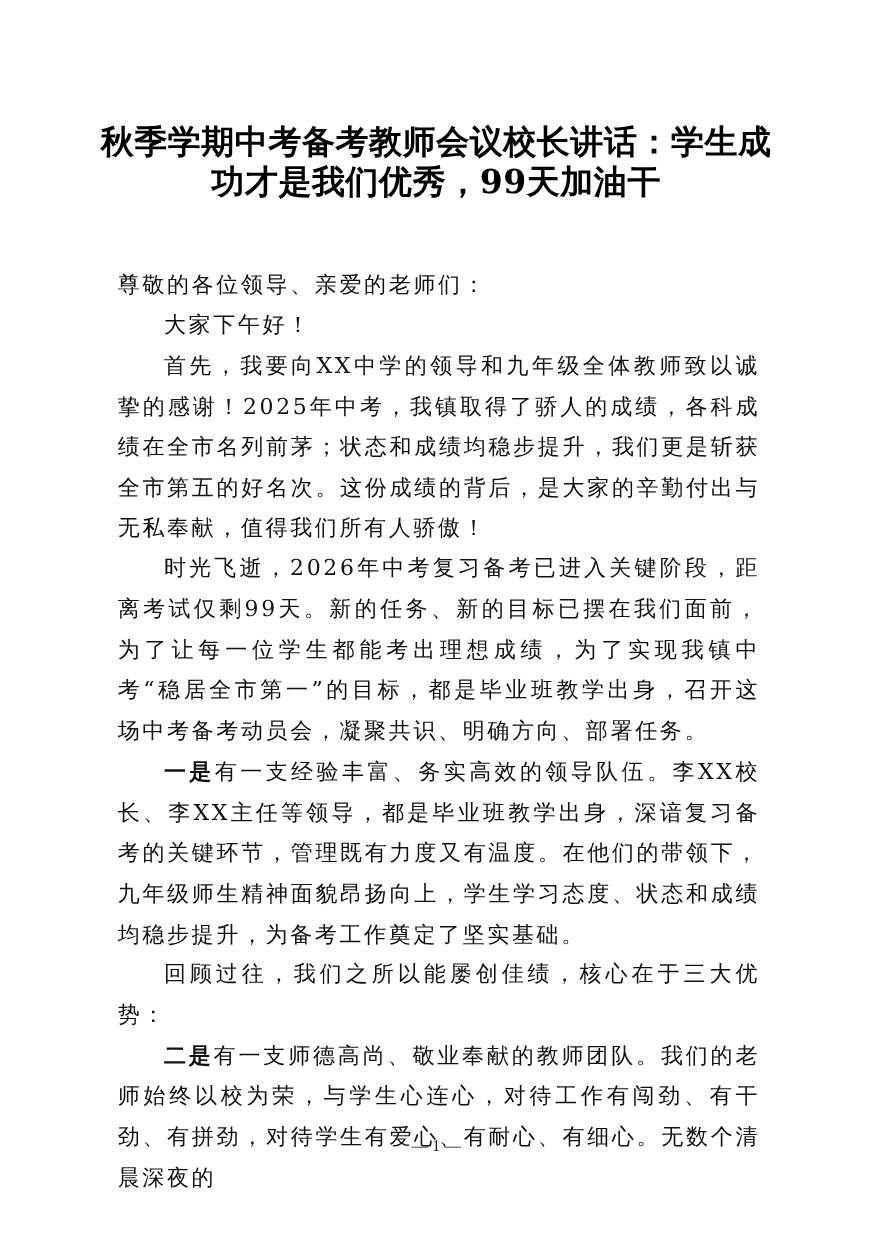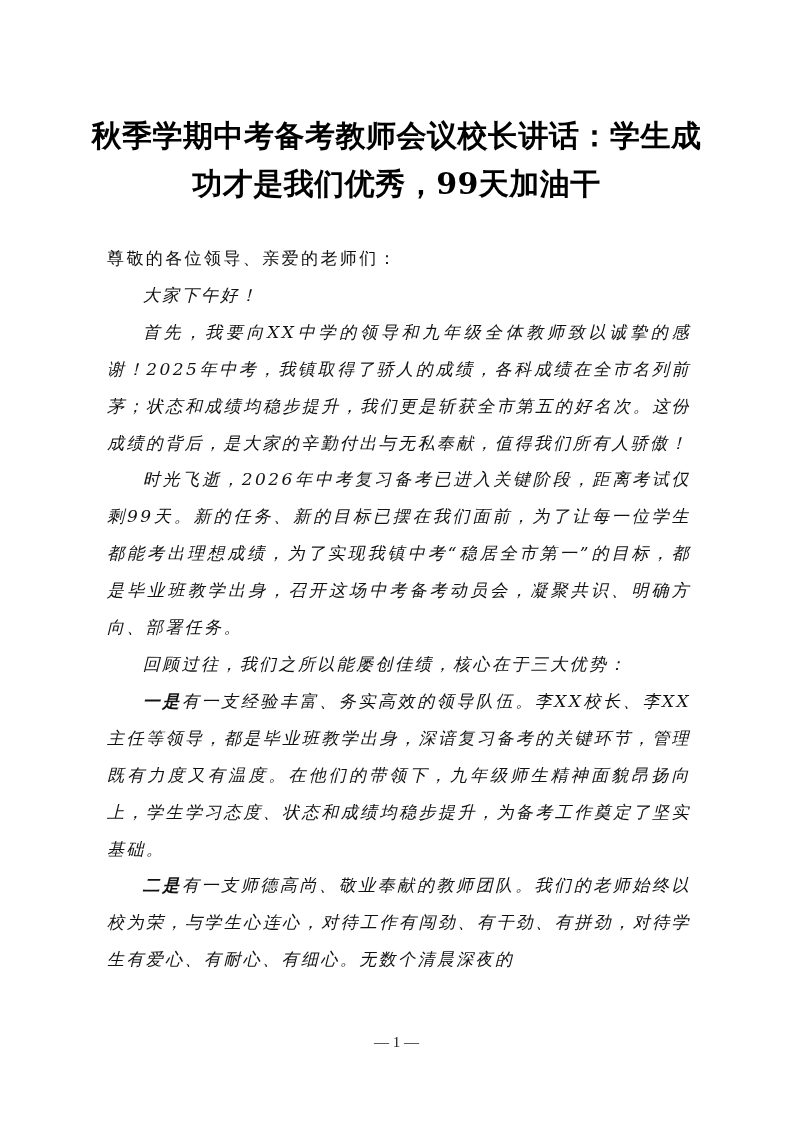--- a/index.html
+++ b/index.html
@@ -2,47 +2,47 @@
 <html><head>
 <meta charset="utf-8">
 <style>
   html, body { margin: 0; padding: 0; background: #ffffff; }
   body { width: 793px; height: 1122px; position: relative; overflow: hidden; }
   .page { position: absolute; left: 0; top: 0; width: 793px; height: 1122px; background: #fff; }
   .title {
     position: absolute; left: 90px; top: 112px; width: 613px;
     text-align: center;
     font-family: "DejaVu Serif", "Liberation Serif", serif;
-    font-weight: bold; font-size: 30px; line-height: 48px; color: #000;
+    font-weight: bold; font-size: 30px; line-height: 36px; color: #000;
     letter-spacing: 0.5px;
   }
   .body {
     position: absolute; left: 107px; top: 240px; width: 584px;
     font-family: "DejaVu Serif", "Liberation Serif", serif;
-    font-size: 17px; line-height: 36.9px; color: #111;
+    font-size: 20px; line-height: 36.9px; color: #111;
     text-align: justify; letter-spacing: 2.4px;
   }
   .body p { margin: 0; }
-  .body p.indent { text-indent: 2.1em; font-style: italic; }
+  .body p.indent { text-indent: 2.1em; }
   .lead { font-family: "DejaVu Sans", "Liberation Sans", sans-serif; font-weight: bold; }
   .footer {
     position: absolute; left: 0; top: 1034px; width: 793px; text-align: center;
     font-family: "Liberation Serif", serif; font-size: 15px; color: #222;
   }
 </style>
 </head>
 <body>
 
 <div class="page">
   <div class="title">秋季学期中考备考教师会议校长讲话：学生成功才是我们优秀，99天加油干</div>
 
   <div class="body">
     <p><span>尊敬的各位领导、亲爱的老师们：</span></p>
     <p class="indent"><span>大家下午好！</span></p>
     <p class="indent"><span>首先，我要向XX中学的领导和九年级全体教师致以诚挚的感谢！2025年中考，我镇取得了骄人的成绩，各科成绩在全市名列前茅；状态和成绩均稳步提升，我们更是斩获全市第五的好名次。这份成绩的背后，是大家的辛勤付出与无私奉献，值得我们所有人骄傲！</span></p>
     <p class="indent"><span>时光飞逝，2026年中考复习备考已进入关键阶段，距离考试仅剩99天。新的任务、新的目标已摆在我们面前，为了让每一位学生都能考出理想成绩，为了实现我镇中考“稳居全市第一”的目标，都是毕业班教学出身，召开这场中考备考动员会，凝聚共识、明确方向、部署任务。</span></p>
+    <p class="indent"><span class="lead">一是</span><span>有一支经验丰富、务实高效的领导队伍。李XX校长、李XX主任等领导，都是毕业班教学出身，深谙复习备考的关键环节，管理既有力度又有温度。在他们的带领下，九年级师生精神面貌昂扬向上，学生学习态度、状态和成绩均稳步提升，为备考工作奠定了坚实基础。</span></p>
     <p class="indent"><span>回顾过往，我们之所以能屡创佳绩，核心在于三大优势：</span></p>
-    <p class="indent"><span class="lead">一是</span><span>有一支经验丰富、务实高效的领导队伍。李XX校长、李XX主任等领导，都是毕业班教学出身，深谙复习备考的关键环节，管理既有力度又有温度。在他们的带领下，九年级师生精神面貌昂扬向上，学生学习态度、状态和成绩均稳步提升，为备考工作奠定了坚实基础。</span></p>
     <p class="indent"><span class="lead">二是</span><span>有一支师德高尚、敬业奉献的教师团队。我们的老师始终以校为荣，与学生心连心，对待工作有闯劲、有干劲、有拼劲，对待学生有爱心、有耐心、有细心。无数个清晨深夜的</span></p>
   </div>
 
   <div class="footer">— 1 —</div>
 </div>
 
 </body></html>

